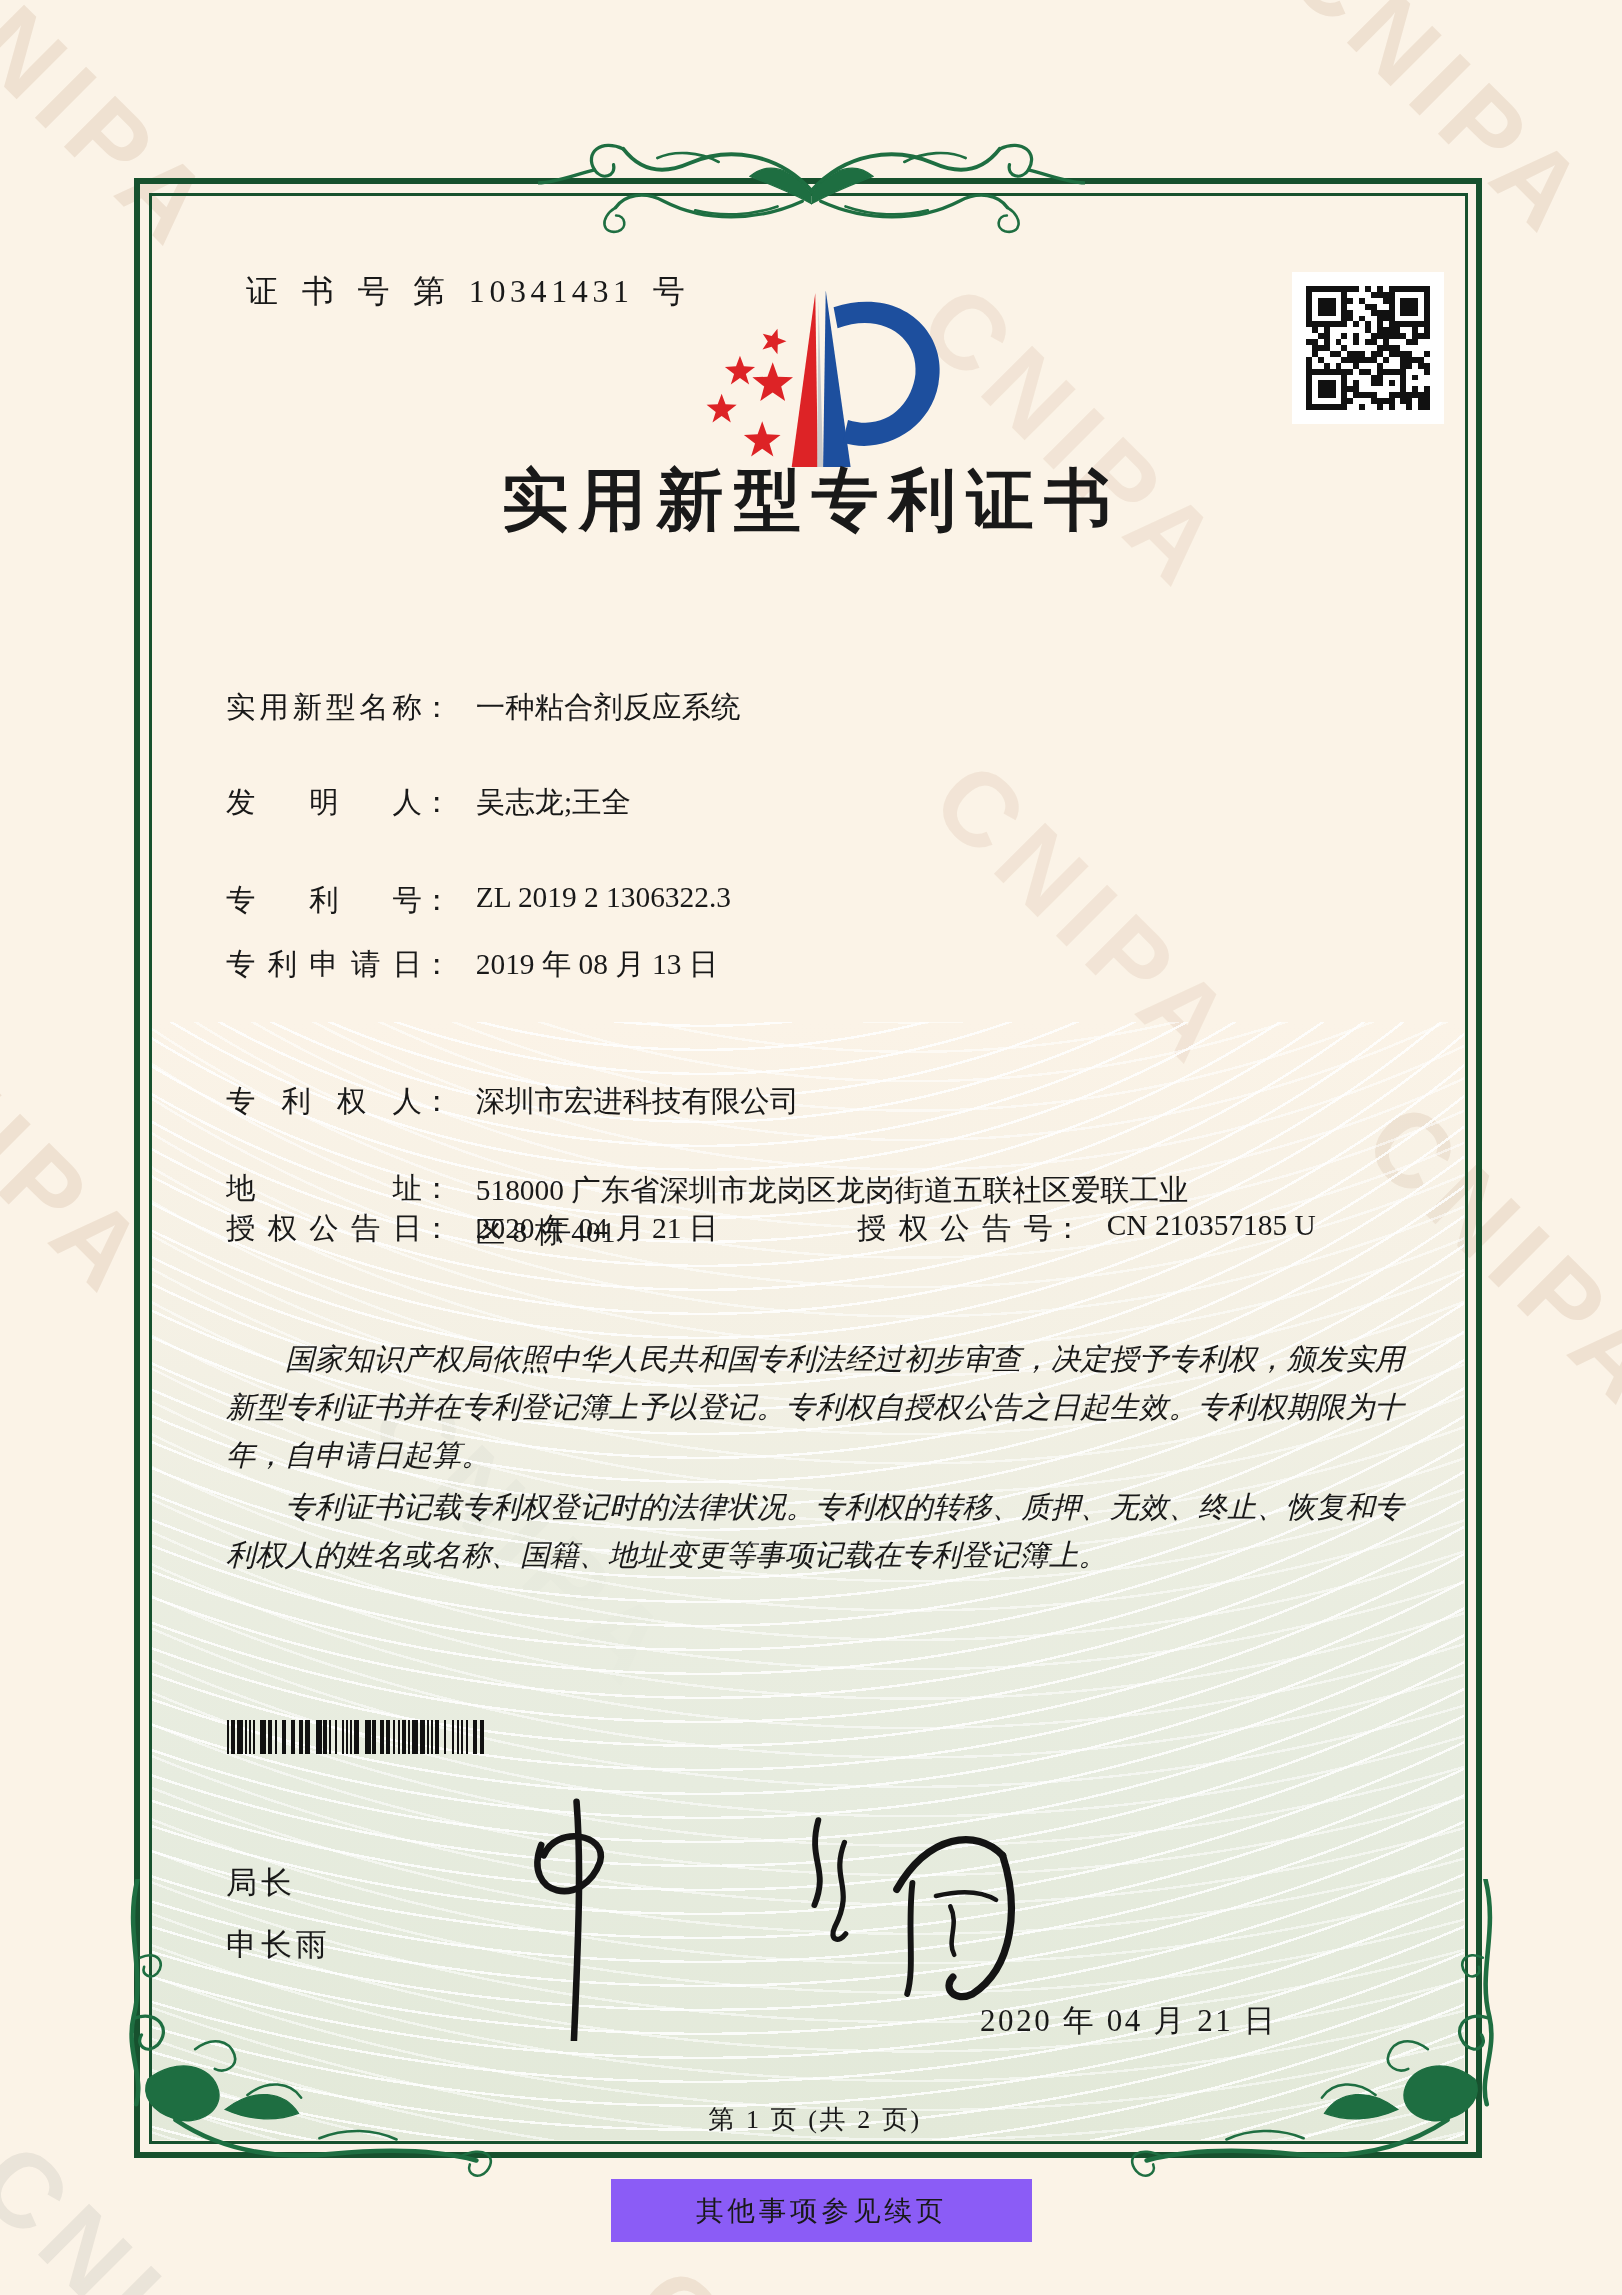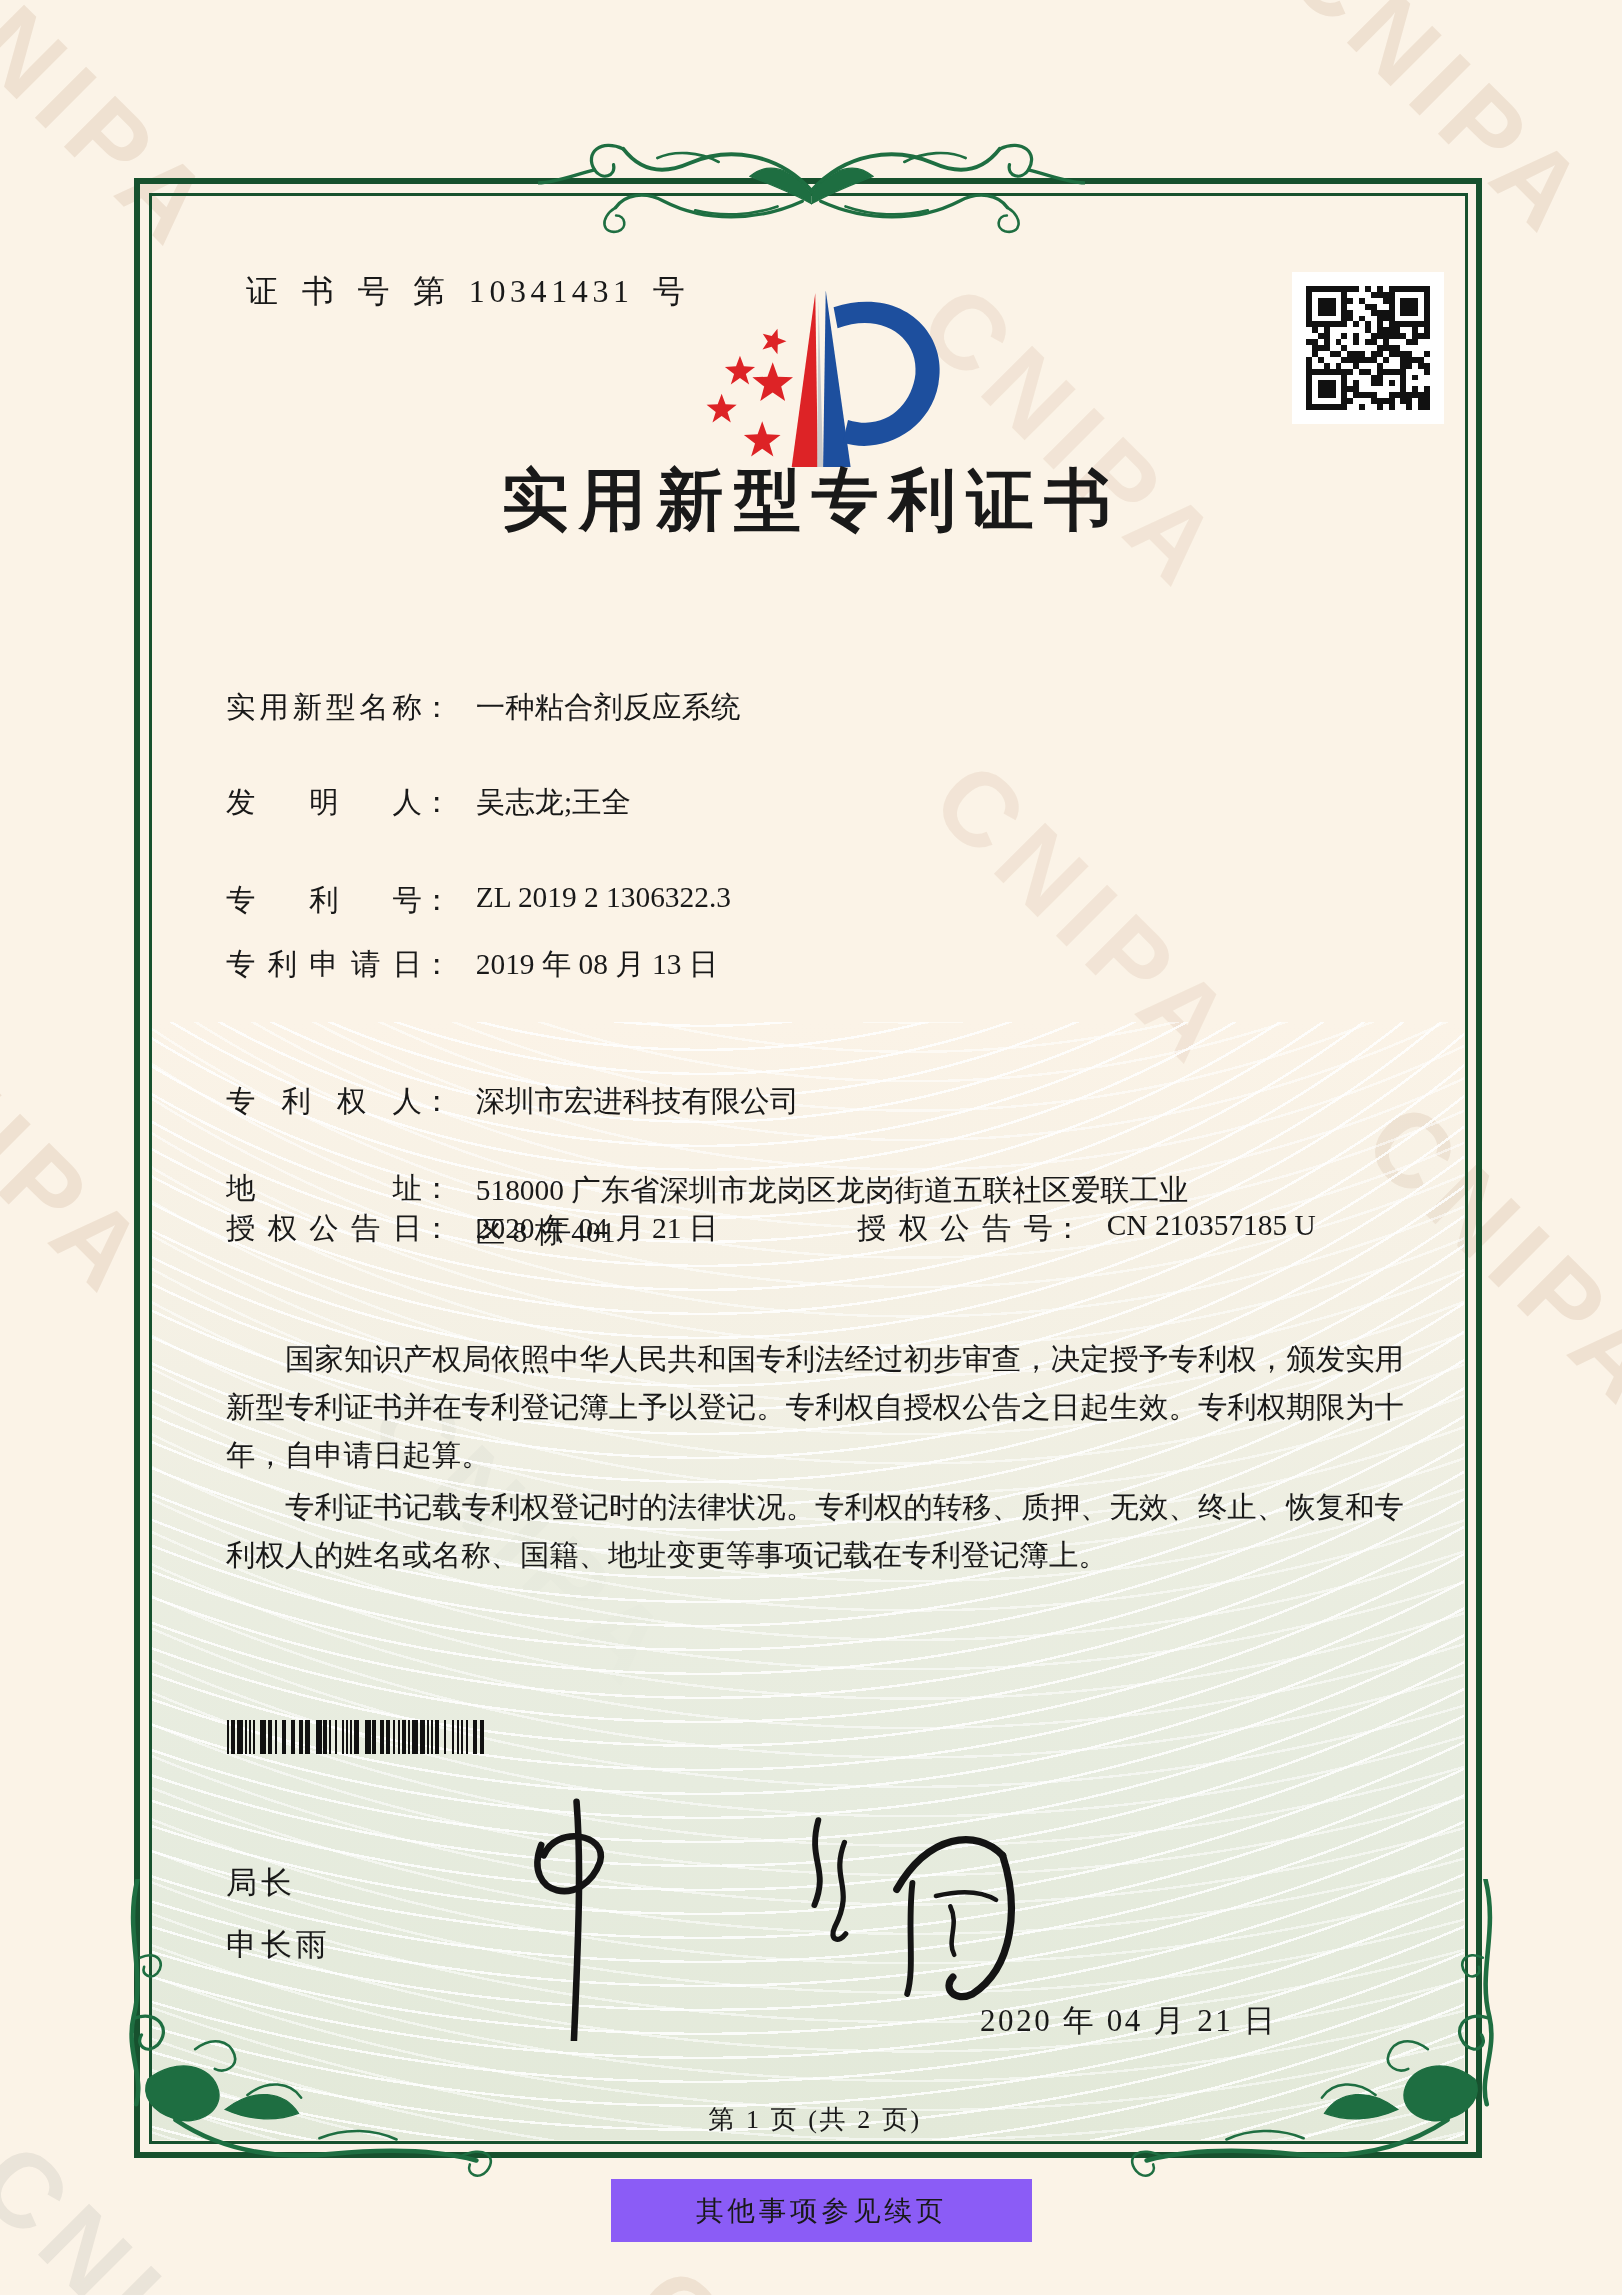--- a/index.html
+++ b/index.html
@@ -59,21 +59,21 @@
   .fcolon{display:inline-block;vertical-align:top;}
   .fvalue{display:inline-block;margin-left:17px;vertical-align:top;white-space:pre-line;}
   .fvalue.wrap{white-space:pre-line;width:955px;line-height:42px;}
   .grant-right{position:absolute;left:631px;top:0;white-space:nowrap;}
 
   
   .body-text{
     left:226px;top:1335px;width:1178px;font-size:29.4px;line-height:48px;
     text-align:justify;z-index:5;
   }
-  .body-text p{margin:0 0 3.9px 0;text-indent:59px;}
+  .body-text p{margin:0 0 3.9px 0;text-indent:59px;font-style:italic;}
 
   
   .barcode{left:227px;top:1720px;width:257px;height:34px;z-index:5;}
   .sig-title{left:226px;top:1862px;font-size:31px;letter-spacing:3.9px;z-index:5;}
   .sig-name{left:226px;top:1924px;font-size:31px;letter-spacing:3.9px;z-index:5;}
   .sig-script{left:478px;top:1777px;width:563px;height:264px;z-index:6;}
   .grant-date{left:980px;top:2000px;font-size:31px;letter-spacing:2.6px;z-index:5;}
   .page-info{left:0;right:0;top:2102px;text-align:center;font-size:26px;letter-spacing:2.6px;z-index:5;padding-left:7px;}
   .note-box{
     left:611px;top:2179px;width:421px;height:63px;background:#8b5cf6;z-index:5;

